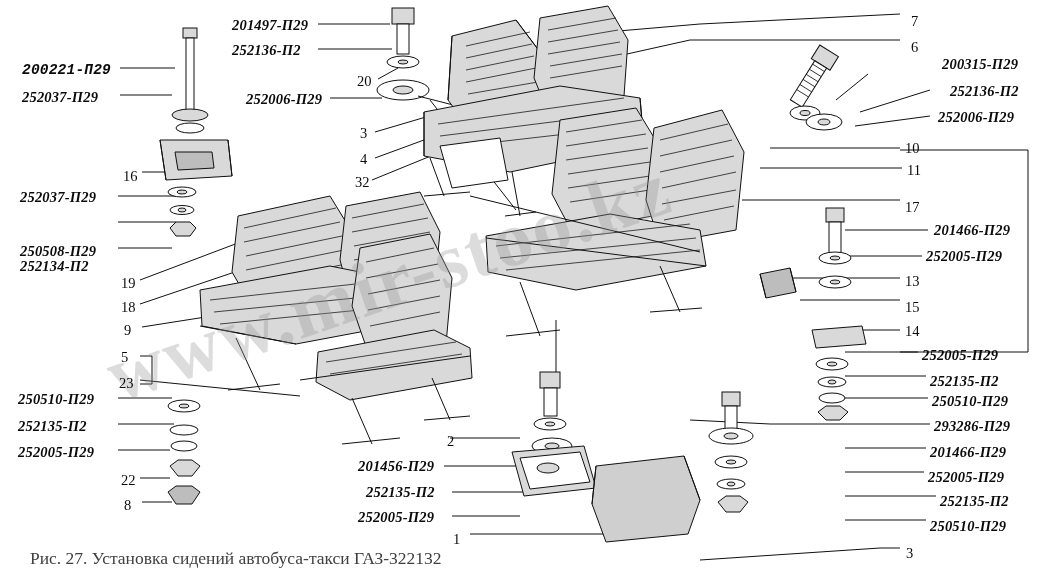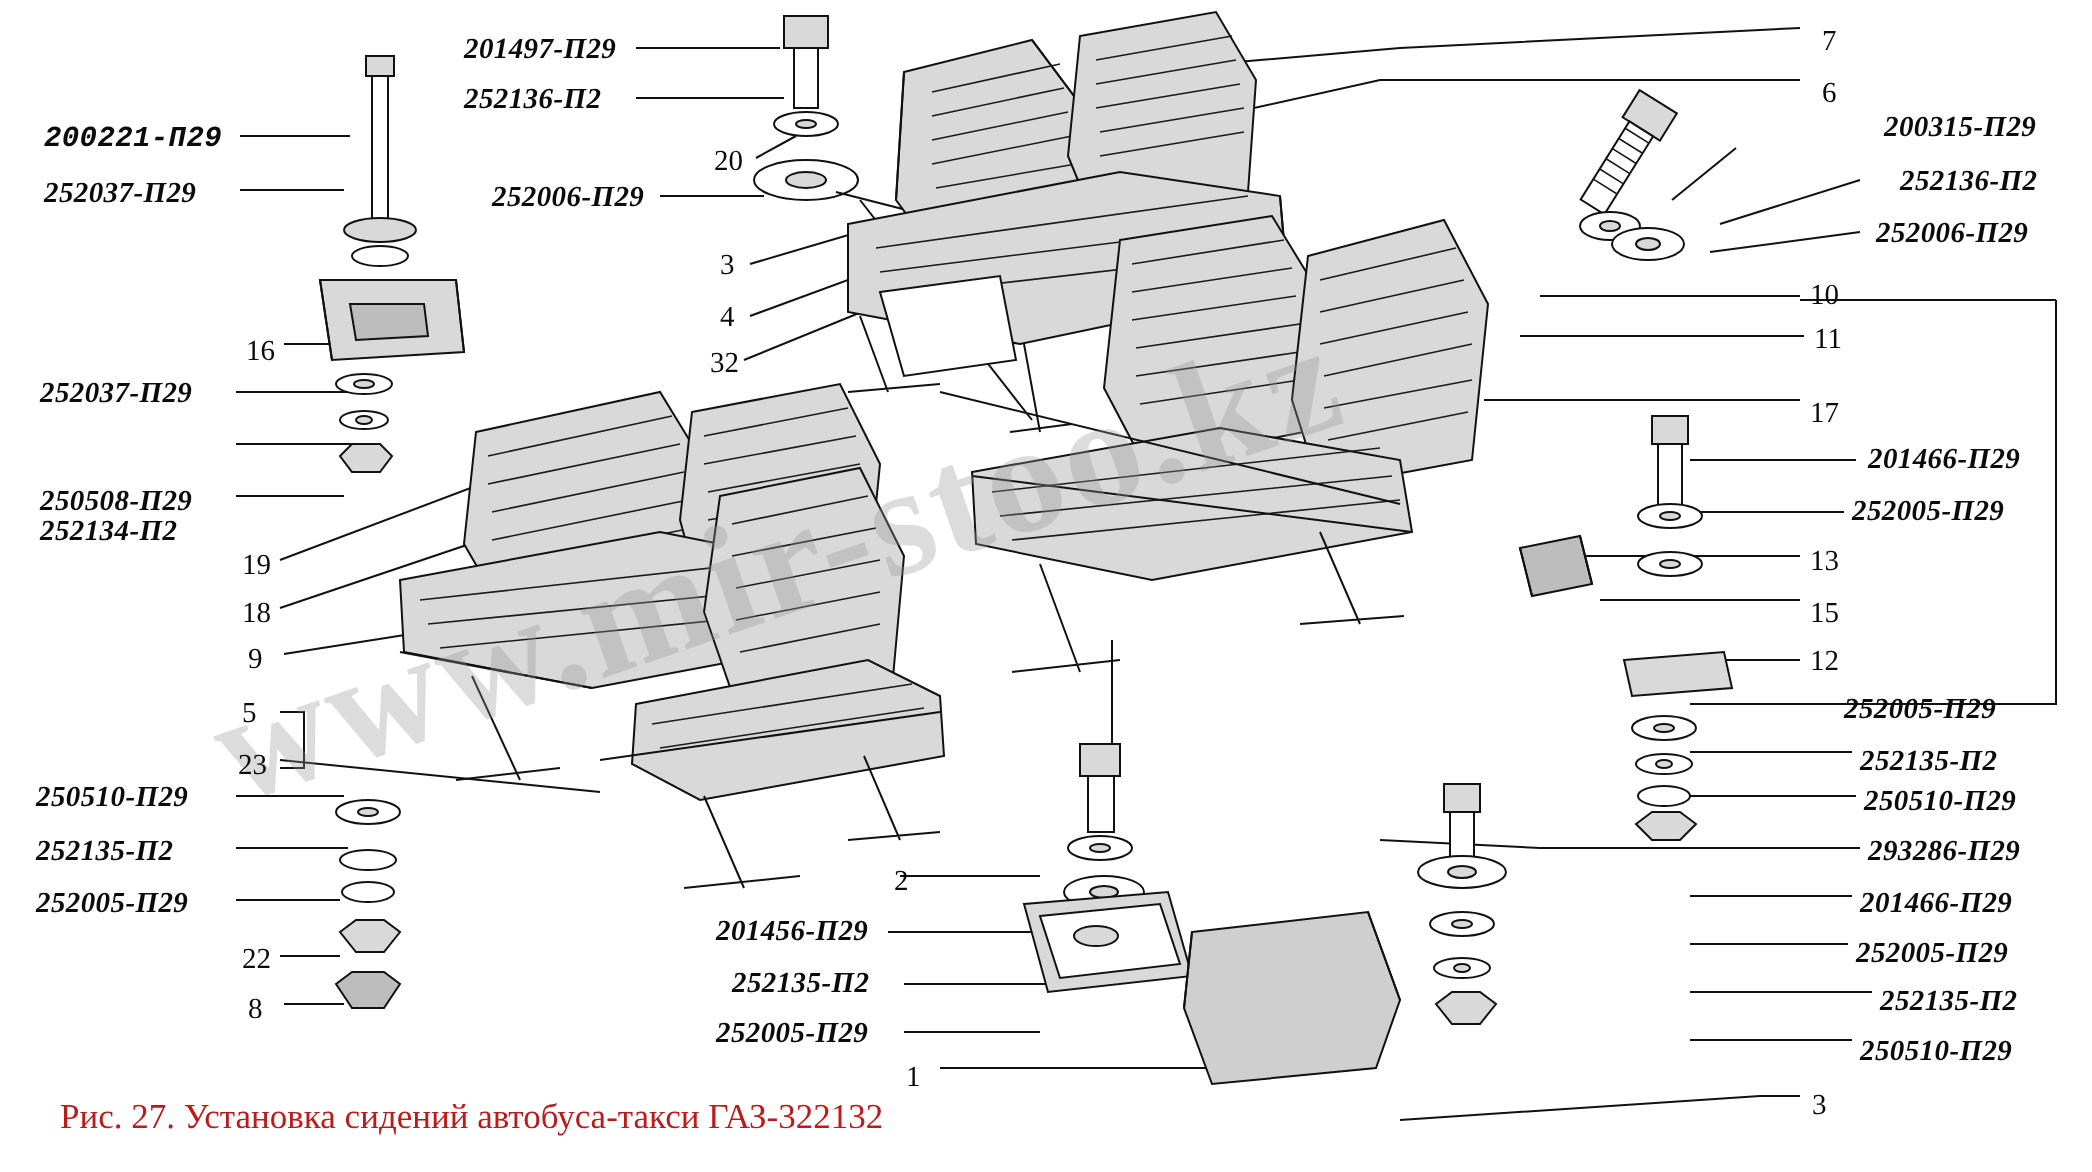--- a/index.html
+++ b/index.html
@@ -31,21 +31,21 @@
     color:#0b0b0b;
     white-space:nowrap;
     line-height:1;
   }
   
   .caption{
     position:absolute;
     left:30px;top:548px;
     font-family:"Liberation Serif", serif;
     font-size:17.5px;
-    color:#b91c1c;
+    color:#404040;
     white-space:nowrap;
   }
   
   .wm{
     position:absolute;
     left:95px; top:130px;
     width:880px; height:330px;
     pointer-events:none;
   }
   .wm span{
@@ -351,20 +351,20 @@
   <div class="num" style="left:905px; top:200px;">17</div>
   <div class="num" style="left:121px; top:276px;">19</div>
   <div class="num" style="left:121px; top:300px;">18</div>
   <div class="num" style="left:124px; top:323px;">9</div>
   <div class="num" style="left:121px; top:350px;">5</div>
   <div class="num" style="left:119px; top:376px;">23</div>
   <div class="num" style="left:121px; top:473px;">22</div>
   <div class="num" style="left:124px; top:498px;">8</div>
   <div class="num" style="left:905px; top:274px;">13</div>
   <div class="num" style="left:905px; top:300px;">15</div>
-  <div class="num" style="left:905px; top:324px;">12</div>
+  <div class="num" style="left:905px; top:324px;">14</div>
   <div class="num" style="left:447px; top:434px;">2</div>
   <div class="num" style="left:453px; top:532px;">1</div>
   <div class="num" style="left:906px; top:546px;">3</div>
 
   <div class="caption">Рис. 27. Установка сидений автобуса-такси  ГАЗ-322132</div>
 
 </div>
 
 </body></html>

